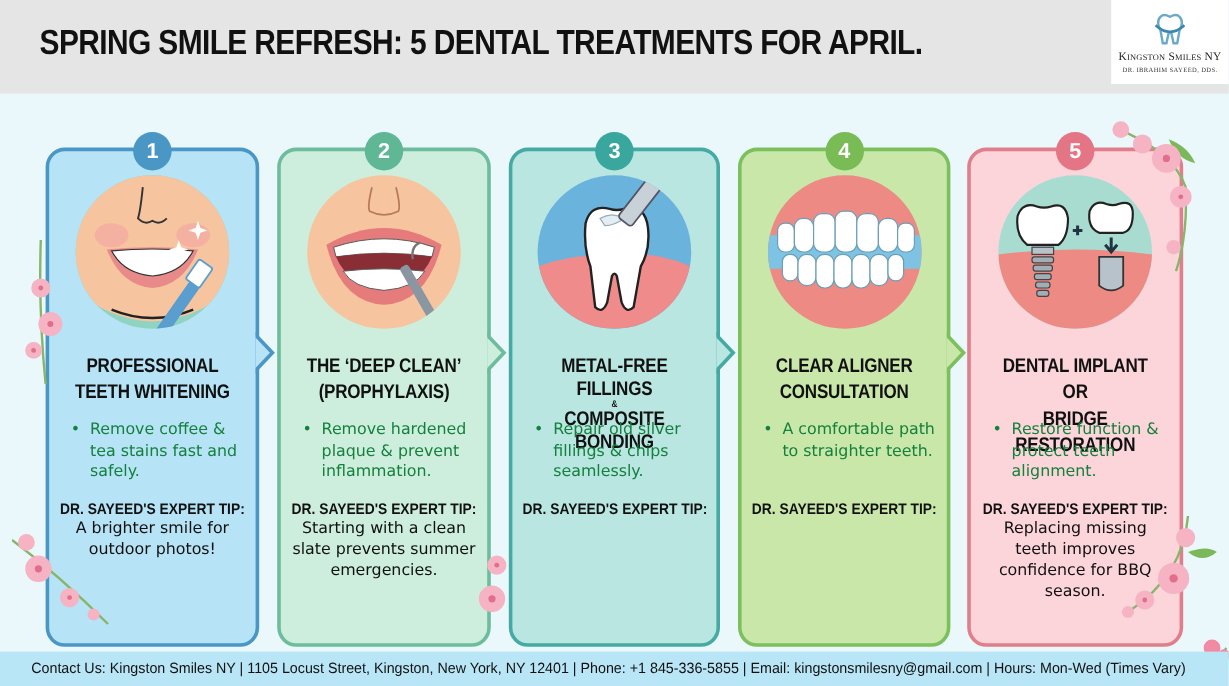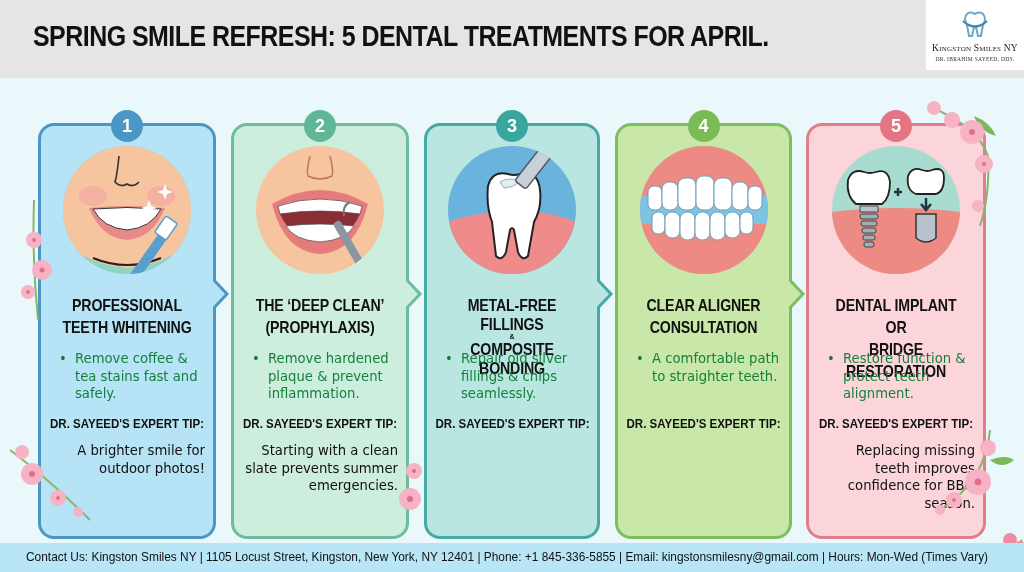--- a/index.html
+++ b/index.html
@@ -65,22 +65,22 @@
   }
   .bullet::before {
     content: "\2022"; position: absolute; left: 2px; top: 0;
   }
   .tip-label {
     position: absolute; left: 0; right: 0; top: 290px; text-align: center;
     font-family: "Liberation Sans", sans-serif; font-weight: bold;
     font-size: 12.8px; color: #111; transform: scaleX(0.9); white-space: nowrap;
   }
   .tip-text {
-    position: absolute; left: 8px; right: 8px; top: 306px; text-align: right;
-    font-size: 13.2px; line-height: 17.5px; color: #111; margin-top: 10px;
+    position: absolute; left: 8px; right: 8px; top: 306px; text-align: center;
+    font-size: 13.2px; line-height: 17.5px; color: #111;
   }
   .footer {
     position: absolute; left: 0; top: 543px; width: 1024px; height: 29px;
     background: #b9e6f6;
     padding-left: 12px;
   }
   .footer-text {
     position: absolute; left: 26px; top: 7px; white-space: nowrap;
     font-family: "Liberation Sans", sans-serif; font-size: 12.4px; color: #111;
     transform: scaleX(0.96); transform-origin: left center;

